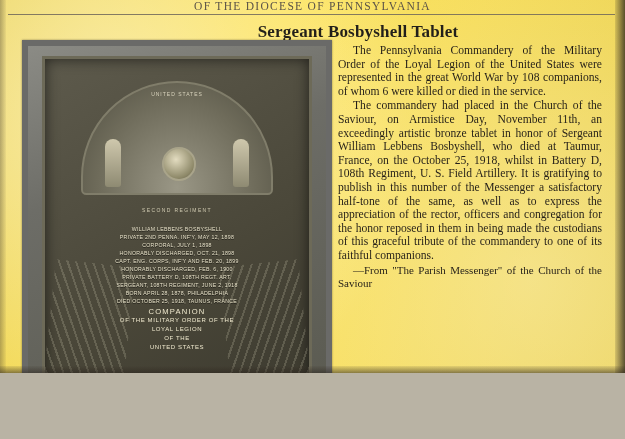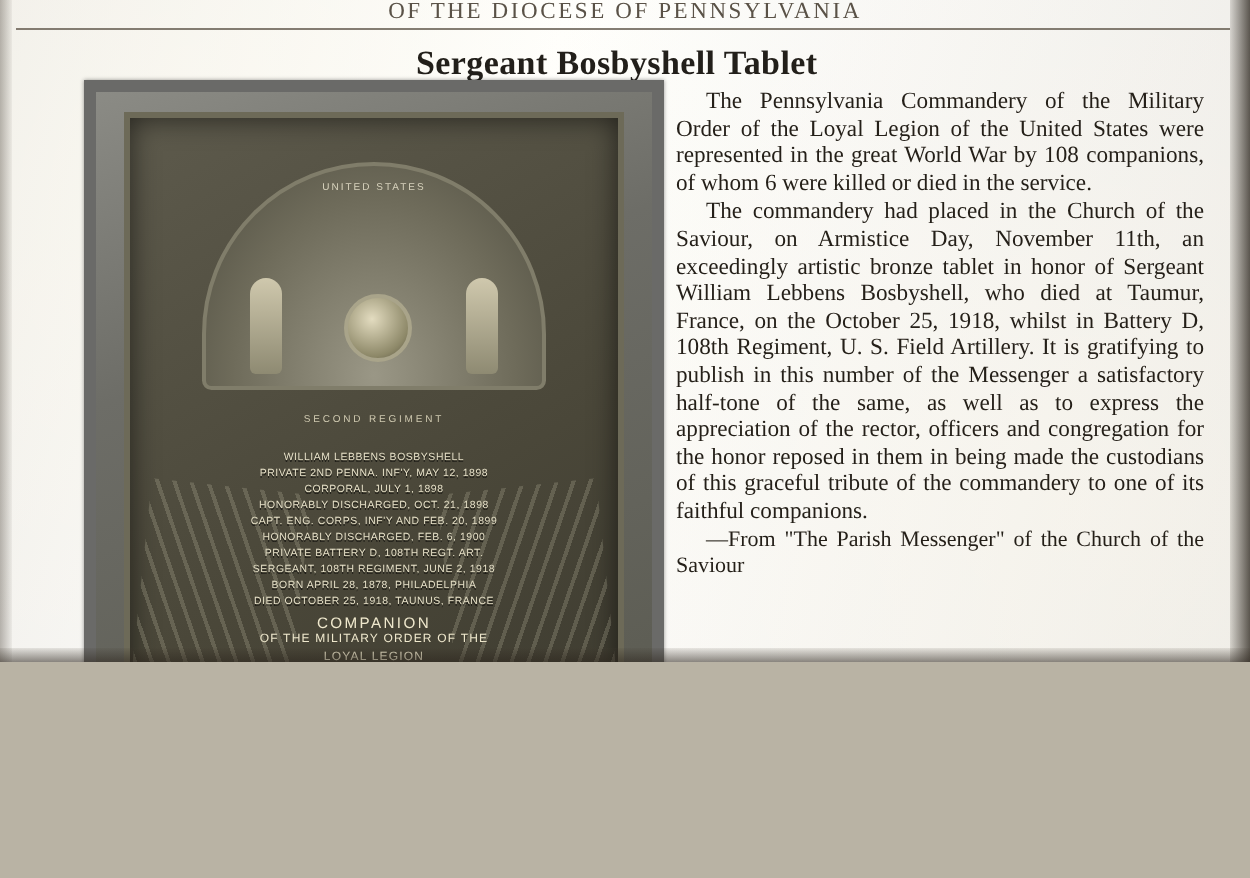--- a/index.html
+++ b/index.html
@@ -3,22 +3,22 @@
 <meta charset="utf-8">
 <style>
   html, body {
     margin: 0;
     padding: 0;
     background: #b9b3a4;
   }
   .page {
     position: relative;
     width: 625px;
-    height: 331px;
-    background: #ffffff;
+    height: 373px;
+    background: #fde047;
     overflow: hidden;
     font-family: "Liberation Serif", serif;
     color: #221f1a;
   }
   
   .page::before {
     content: "";
     position: absolute;
     inset: 0;
     background:
@@ -76,36 +76,36 @@
     height: 439px;
     background: linear-gradient(270deg, rgba(60,52,42,0.05), rgba(60,52,42,0.35));
   }
 
   
   .title {
     position: absolute;
     top: 22px;
     left: 208px;
     width: 300px;
+    text-align: center;
     font-size: 17px;
     font-weight: bold;
     letter-spacing: 0.2px;
   }
 
   
   .photo-wrap {
     position: absolute;
     left: 22px;
     top: 40px;
     width: 290px;
     height: 360px;
     background: #6a6a68;
-    padding: 0;
+    padding: 10px;
     box-shadow: 0 0 2px rgba(0,0,0,0.4);
-    margin-left: 20px;
   }
   .photo {
     position: absolute;
     inset: 6px;
     background: linear-gradient(160deg, #8b8b85 0%, #6d6d67 35%, #59594f 100%);
     overflow: hidden;
   }
   
   .plaque {
     position: absolute;

